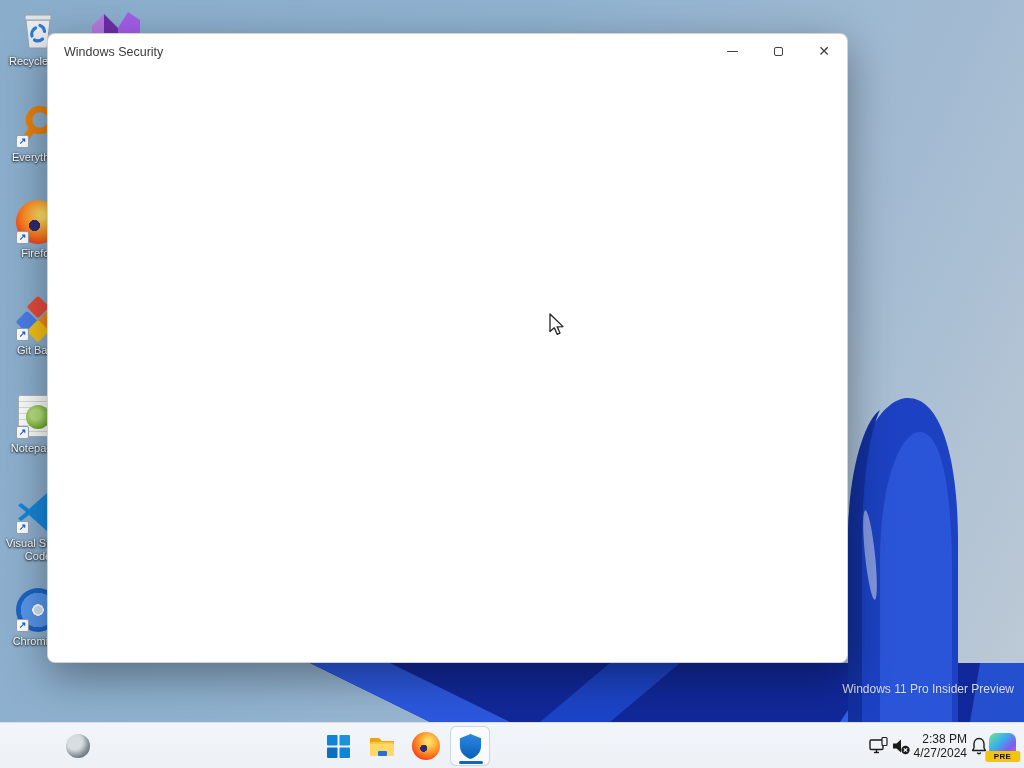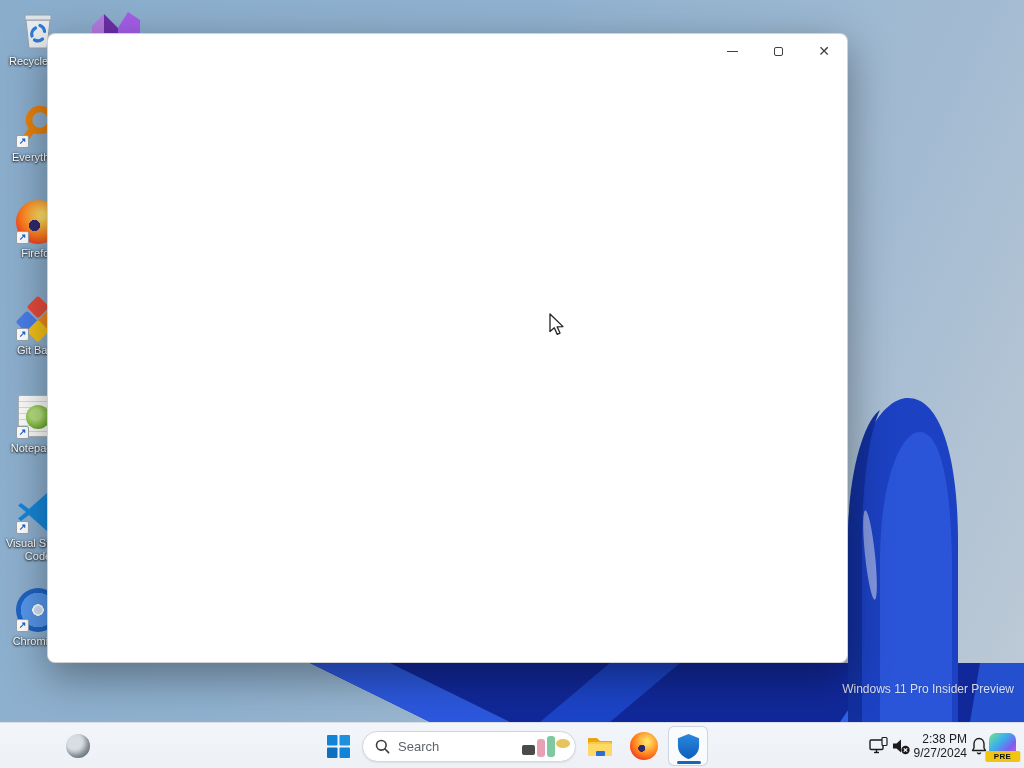--- a/index.html
+++ b/index.html
@@ -176,20 +176,21 @@
 <div class="dicon" style="left:0;top:588px">
   <div class="art">
     <div class="circle chromium-ball"></div>
     <div class="shortcut-badge">↗</div>
   </div>
   <div class="dlabel">Chromium</div>
 </div>
 
 <div class="window">
   <div class="titlebar">
+    <div class="win-title">Windows Security</div>
     <div class="caption-btns">
       <div class="cbtn">
           <span class="glyph-min"></span>
         </div>
       <div class="cbtn">
           <span class="glyph-max"></span>
         </div>
       <div class="cbtn">
           <span class="glyph-close">✕</span>
         </div>
@@ -212,33 +213,20 @@
   <div class="tb-center">
     <div class="tb-btn">
       <svg width="23" height="23" viewBox="0 0 23 23">
         <rect x="0" y="0" width="10.5" height="10.5" rx="1" fill="#1084d8"></rect>
         <rect x="12.5" y="0" width="10.5" height="10.5" rx="1" fill="#1e90e0"></rect>
         <rect x="0" y="12.5" width="10.5" height="10.5" rx="1" fill="#0d6fc0"></rect>
         <rect x="12.5" y="12.5" width="10.5" height="10.5" rx="1" fill="#1084d8"></rect>
       </svg>
     </div>
 
-    <div class="search-pill">
-      <svg width="15" height="15" viewBox="0 0 15 15">
-        <circle cx="6.3" cy="6.3" r="4.8" fill="none" stroke="#3c3c3c" stroke-width="1.6"></circle>
-        <line x1="10" y1="10" x2="13.6" y2="13.6" stroke="#3c3c3c" stroke-width="1.6" stroke-linecap="round"></line>
-      </svg>
-      <span class="search-text">Search</span>
-      <div class="search-art">
-        <div class="sa" style="left:3px;top:12px;width:13px;height:10px;background:#4a4a4a;border-radius:2px"></div>
-        <div class="sa" style="left:18px;top:6px;width:8px;height:18px;background:#e8a0b4;border-radius:3px"></div>
-        <div class="sa" style="left:28px;top:3px;width:8px;height:21px;background:#7ec9a0;border-radius:3px"></div>
-        <div class="sa" style="left:37px;top:6px;width:14px;height:9px;background:#e6c35c;border-radius:50%"></div>
-      </div>
-    </div>
 
     <div class="tb-btn">
       <svg width="28" height="28" viewBox="0 0 28 28">
         <path d="M2 6 h9 l3 3 h12 v5 H2 Z" fill="#e9a613"></path>
         <rect x="2" y="10" width="24" height="14" rx="2" fill="#fdc944"></rect>
         <rect x="2" y="12" width="24" height="12" rx="2" fill="#ffd968"></rect>
         <rect x="10" y="19" width="9" height="5" rx="1" fill="#2a6fd4"></rect>
       </svg>
     </div>
 
@@ -267,21 +255,21 @@
       <line x1="8.5" y1="14.5" x2="8.5" y2="17.5" stroke="#1b1b1b" stroke-width="1.4"></line>
       <rect x="14" y="2.5" width="5" height="8" rx="1" fill="#f1f4f9" stroke="#1b1b1b" stroke-width="1.2"></rect>
     </svg>
     <svg width="22" height="22" viewBox="0 0 22 22">
       <path d="M3 8.5 v5 h3.5 L11 17.5 V4.5 L6.5 8.5 Z" fill="#1b1b1b"></path>
       <circle cx="15.5" cy="15" r="4.2" fill="#1b1b1b"></circle>
       <path d="M13.8 13.3 l3.4 3.4 M17.2 13.3 l-3.4 3.4" stroke="#fff" stroke-width="1.2"></path>
     </svg>
     <div class="clockbox">
       <div>2:38 PM</div>
-      <div>9/27/2024</div>
+      <div>4/27/2024</div>
     </div>
     <svg width="20" height="20" viewBox="0 0 20 20">
       <path d="M10 2.5 C6.8 2.5 5 5 5 8 V12 L3.5 14.5 H16.5 L15 12 V8 C15 5 13.2 2.5 10 2.5 Z" fill="none" stroke="#1b1b1b" stroke-width="1.4" stroke-linejoin="round"></path>
       <path d="M8.3 16.5 a1.8 1.8 0 0 0 3.4 0" fill="none" stroke="#1b1b1b" stroke-width="1.4"></path>
     </svg>
     <div class="copilot">
       <div class="copilot-badge">PRE</div>
     </div>
   </div>
 </div>

